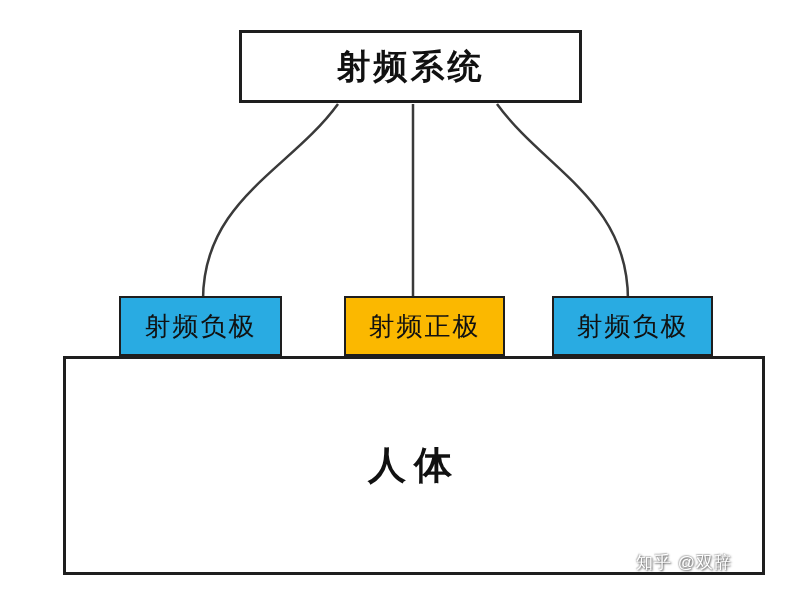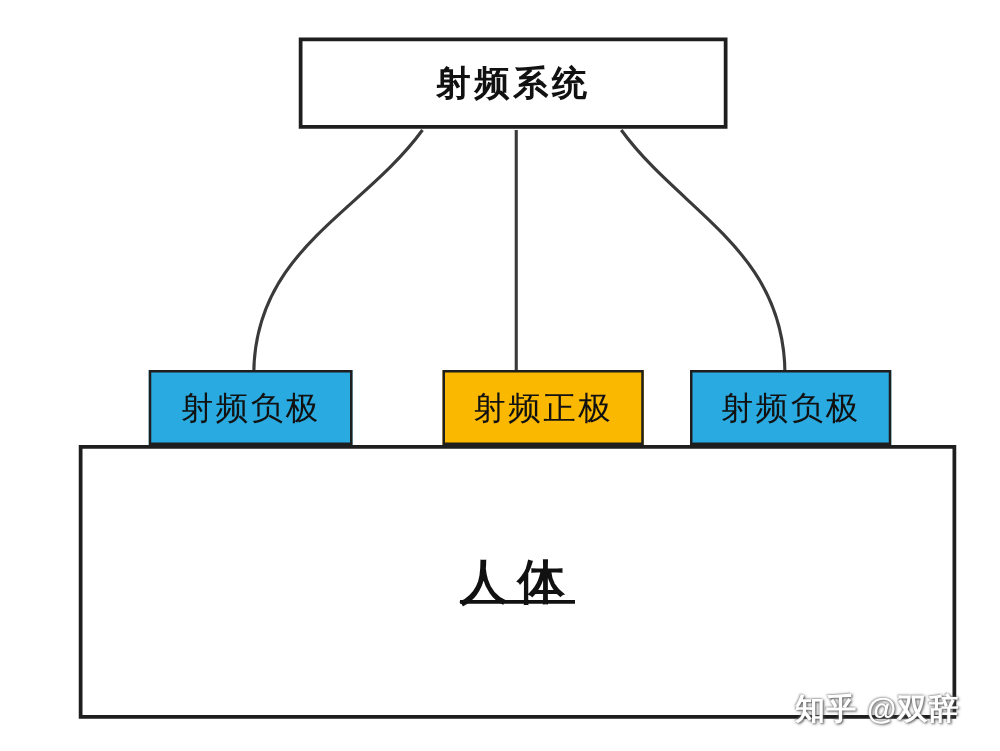--- a/index.html
+++ b/index.html
@@ -26,38 +26,38 @@
   .conn{
     fill:none;stroke:var(--line);stroke-width:2.5;
   }
   .node{
     position:absolute;display:flex;align-items:center;justify-content:center;
     background:var(--node-fill);border:3px solid var(--border);
     color:#111;z-index:2;text-align:center;
   }
   .node-rf-system{
     left:239px;top:30px;width:343px;height:73px;
-    font-size:28px;font-weight:700;letter-spacing:3px;
+    font-size:34px;font-weight:700;letter-spacing:3px;
   }
   .electrode{
     top:296px;height:60px;border-width:2.5px;
     font-size:26px;font-weight:400;letter-spacing:2px;z-index:3;
   }
   .electrode-neg{background:var(--negative-electrode);}
   .electrode-pos{background:var(--positive-electrode);}
   .electrode-left{left:119px;width:163px;}
-  .electrode-center{left:354px;width:161px;}
+  .electrode-center{left:344px;width:161px;}
   .electrode-right{left:552px;width:161px;}
   .node-body{
     left:63px;top:356px;width:702px;height:219px;
-    font-size:38px;font-weight:600;letter-spacing:8px;z-index:2;text-decoration:underline;
+    font-size:38px;font-weight:600;letter-spacing:8px;z-index:2;
   }
   .watermark{
     position:absolute;left:636px;top:551px;z-index:4;
-    font-size:24px;font-weight:700;letter-spacing:1px;
+    font-size:17px;font-weight:400;letter-spacing:1px;
     color:#ffffff;
     text-shadow:1px 1px 2px rgba(70,70,70,.85),
                 -1px -1px 1px rgba(120,120,120,.35),
                 0 0 2px rgba(90,90,90,.5);
     white-space:nowrap;
   }
 </style>
 </head>
 <body>
 

